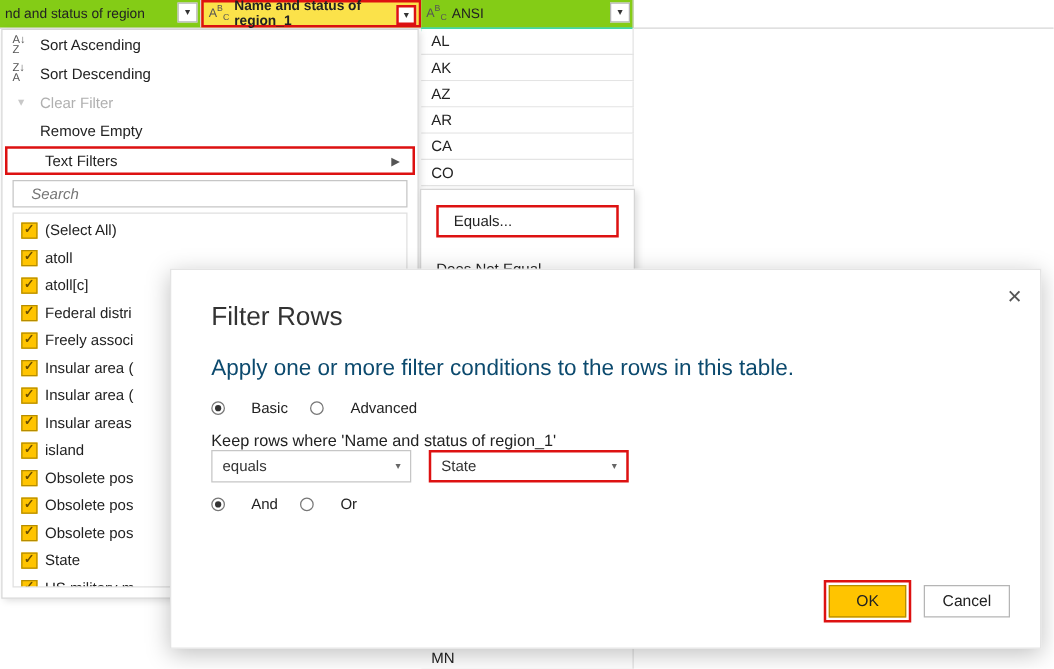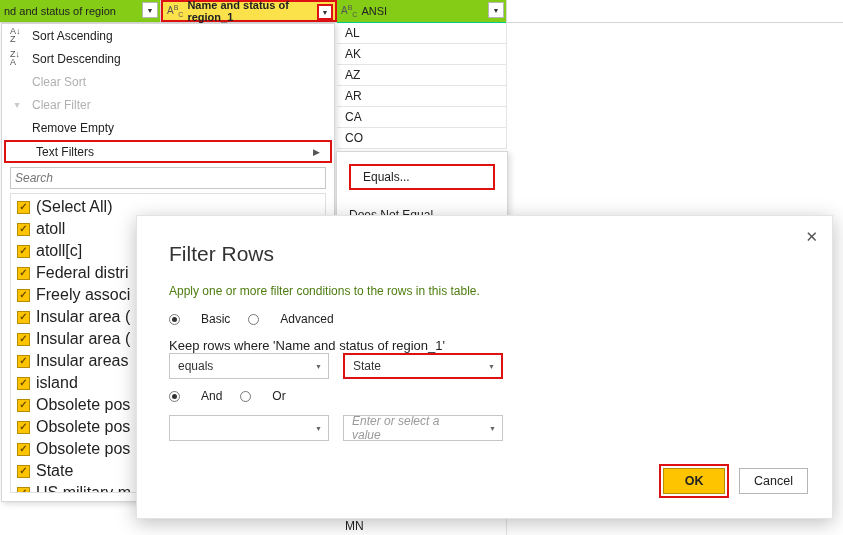--- a/index.html
+++ b/index.html
@@ -19,54 +19,54 @@
 
   
   .ctx { position: absolute; top: 23px; left: 1px; width: 334px; background: #fff; border: 1px solid #d6d6d6; box-shadow: 2px 2px 6px rgba(0,0,0,0.15); z-index: 5; }
   .ctx-item { display: flex; align-items: center; height: 23px; padding: 0 10px 0 30px; position: relative; font-size: 12px; color: #222; }
   .ctx-item.disabled { color: #b0b0b0; }
   .ctx-item .mico { position: absolute; left: 8px; width: 14px; text-align: center; font-size: 10px; color: #555; }
   .ctx-item.disabled .mico { color: #c8c8c8; }
   .ctx-item.box { border: 2px solid #d11; margin: 1px 2px; }
   .ctx-item .sub-arrow { position: absolute; right: 10px; font-size: 9px; color: #555; }
   .ctx-search { margin: 4px 8px; }
-  .ctx-search input { width: 100%; height: 22px; border: 1px solid #c6c6c6; padding: 0 4px; font-style: italic; color: #15803d; font-size: 12px; }
+  .ctx-search input { width: 100%; height: 22px; border: 1px solid #c6c6c6; padding: 0 14px; font-style: italic; color: #15803d; font-size: 12px; }
   .ctx-list { margin: 4px 8px 8px 8px; border: 1px solid #e0e0e0; max-height: 300px; overflow: hidden; padding: 2px 0 2px 2px; }
-  .chk-row { display: flex; align-items: center; height: 22px; padding: 0 4px; font-size: 16px; }
+  .chk-row { display: flex; align-items: center; height: 22px; padding: 0 4px; font-size: 12px; }
   .chkbox { width: 13px; height: 13px; background: #ffc400; border: 1px solid #b58c00; margin-right: 6px; display: inline-flex; align-items: center; justify-content: center; color: #5a3d00; font-size: 10px; font-weight: bold; }
   .chkbox::after { content: "✓"; color: #6b4e00; font-size: 10px; line-height: 10px; }
 
   
   .vals { position: absolute; left: 337px; top: 23px; width: 170px; z-index: 1; }
   .val-row { height: 21px; border-bottom: 1px solid #e4e4e4; border-right: 1px solid #e4e4e4; padding: 0 8px; display: flex; align-items: center; background: #fff; font-size: 12px; }
   .bottom-val { position:absolute; left:337px; top:515px; width:170px; }
 
   
   .submenu { position: absolute; left: 336px; top: 151px; width: 172px; background: #fff; border: 1px solid #d6d6d6; box-shadow: 2px 2px 6px rgba(0,0,0,0.15); z-index: 6; }
   .submenu .sm-item { height: 26px; display: flex; align-items: center; padding: 0 12px; font-size: 12px; }
   .submenu .sm-item.hl { background: #fff; border: 2px solid #d11; margin: 12px; }
 
   
   .dlg { position: absolute; left: 136px; top: 215px; width: 697px; height: 304px; background: #fff; border: 1px solid #e4e4e4; box-shadow: 0 4px 18px rgba(0,0,0,0.25); z-index: 50; padding: 26px 32px 20px 32px; }
   .dlg h2 { font-size: 21px; font-weight: 400; color: #333; margin-bottom: 18px; }
-  .dlg .desc { font-size: 12px; margin-bottom: 14px; color: #4d7c0f; }
+  .dlg .desc { font-size: 18px; margin-bottom: 14px; color: #0c4a6e; }
   .dlg .radios { display: flex; gap: 18px; margin-bottom: 12px; font-size: 12px; align-items: center; }
   .dlg .radios label { display: inline-flex; align-items: center; gap: 21px; }
   .dlg .keep { font-size: 13px; }
   .dlg .form-row { display: flex; gap: 14px; margin-bottom: 10px; }
   .dlg select, .dlg .fake-sel { height: 26px; border: 1px solid #c6c6c6; font-size: 12px; padding: 0 38px 0 8px; background: #fff; position: relative; display: inline-flex; align-items: center; color: #333; }
   .fake-sel .caret { position: absolute; right: 6px; font-size: 7px; color: #666; }
   .w-op { width: 160px; }
   .w-val { width: 160px; }
   .hl-box { border: 2px solid #d11 !important; }
   .close-x { position: absolute; right: 14px; top: 12px; font-size: 15px; color: #555; cursor: default; }
   .dlg-btns { position: absolute; right: 24px; bottom: 20px; display: flex; gap: 10px; align-items: center; }
   .btn { height: 26px; min-width: 62px; padding: 0 14px; border: 1px solid #b5b5b5; background: #fff; font-size: 12.5px; display: inline-flex; align-items: center; justify-content: center; }
   .btn.ok { background: #ffc400; border-color: #b58c00; }
-  .btn-hl { border: 2px solid #d11; padding: 2px; display: inline-flex; font-weight: bold; }
+  .btn-hl { border: 2px solid #d11; padding: 2px; display: inline-flex; }
   .placeholder-i { color: #9a9a9a; font-style: italic; }
   .radio-dot { width: 11px; height: 11px; border: 1px solid #777; border-radius: 50%; display: inline-flex; align-items: center; justify-content: center; }
   .radio-dot.on::after { content: ""; width: 5px; height: 5px; background: #333; border-radius: 50%; }
   .az-ico { display:inline-block; width:14px; font-size:9px; line-height:8px; text-align:left; color:#555;}
 </style>
 </head>
 <body>
 
 <div class="hdr-row">
   <div class="hdr-cell" style="width:161px">
@@ -99,23 +99,20 @@
 </div>
 
 <div class="ctx">
   <div class="ctx-item">
     <span class="mico"><span class="az-ico">A↓<br>Z</span></span>
     <span>Sort Ascending</span>
   </div>
   <div class="ctx-item">
     <span class="mico"><span class="az-ico">Z↓<br>A</span></span>
     <span>Sort Descending</span>
-  </div>
-  <div class="ctx-item disabled">
-    <span>Clear Sort</span>
   </div>
   <div class="ctx-item disabled">
     <span class="mico">▾</span>
     <span>Clear Filter</span>
   </div>
   <div class="ctx-item">
     <span>Remove Empty</span>
   </div>
   <div class="ctx-item box">
     <span>Text Filters</span>
@@ -223,30 +220,20 @@
   <div class="radios">
     <label>
         <span class="radio-dot on"></span>
         <span>And</span>
       </label>
     <label>
         <span class="radio-dot"></span>
         <span>Or</span>
       </label>
   </div>
-  <div class="form-row">
-    <div class="fake-sel w-op">
-      <span></span>
-        <span class="caret">▼</span>
-    </div>
-    <div class="fake-sel w-val">
-      <span class="placeholder-i">Enter or select a value</span>
-        <span class="caret">▼</span>
-    </div>
-  </div>
   <div class="dlg-btns">
     <span class="btn-hl">
       <span class="btn ok">
           <span>OK</span>
         </span>
     </span>
     <span class="btn">
         <span>Cancel</span>
       </span>
   </div>

